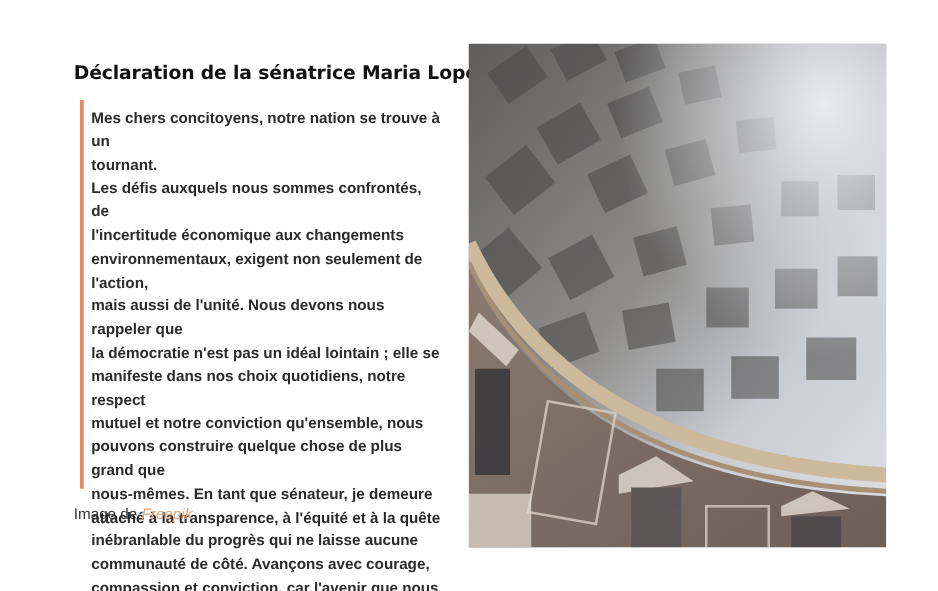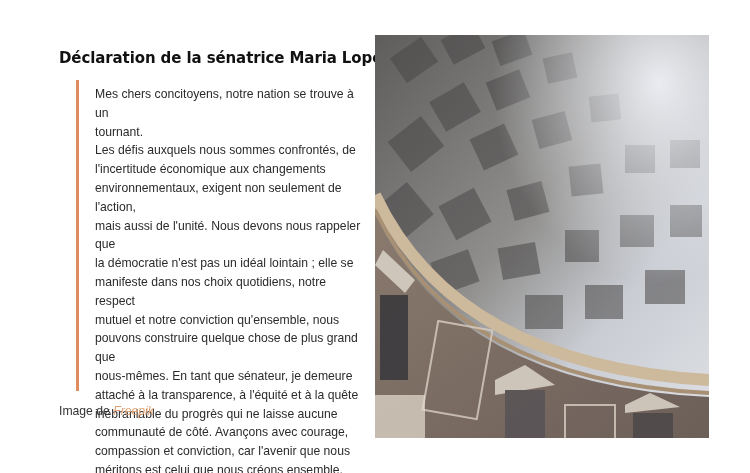--- a/index.html
+++ b/index.html
@@ -14,25 +14,26 @@
     .title {
       position: absolute; left: 59px; top: 49px;
       font-family: "DejaVu Sans", sans-serif;
       font-weight: bold;
       font-size: 15px;
       color: #111111;
       letter-spacing: -0.1px;
       white-space: nowrap;
     }
     .quote {
-      position: absolute; left: 76px; top: 80px;
+      position: absolute; left: 64px; top: 80px;
       width: 290px; height: 311px;
       border-left: 3px solid #df8d5f;
-      padding-left: 16px;
+      padding-left: 6px;
       padding-top: 5px;
+      font-weight: bold;
     }
     .quote p {
       font-family: "Liberation Sans", sans-serif;
       font-size: 12.2px;
       line-height: 18.8px;
       color: #2b2b2b;
       white-space: pre-line;
     }
     .credit {
       position: absolute; left: 59px; top: 404px;

